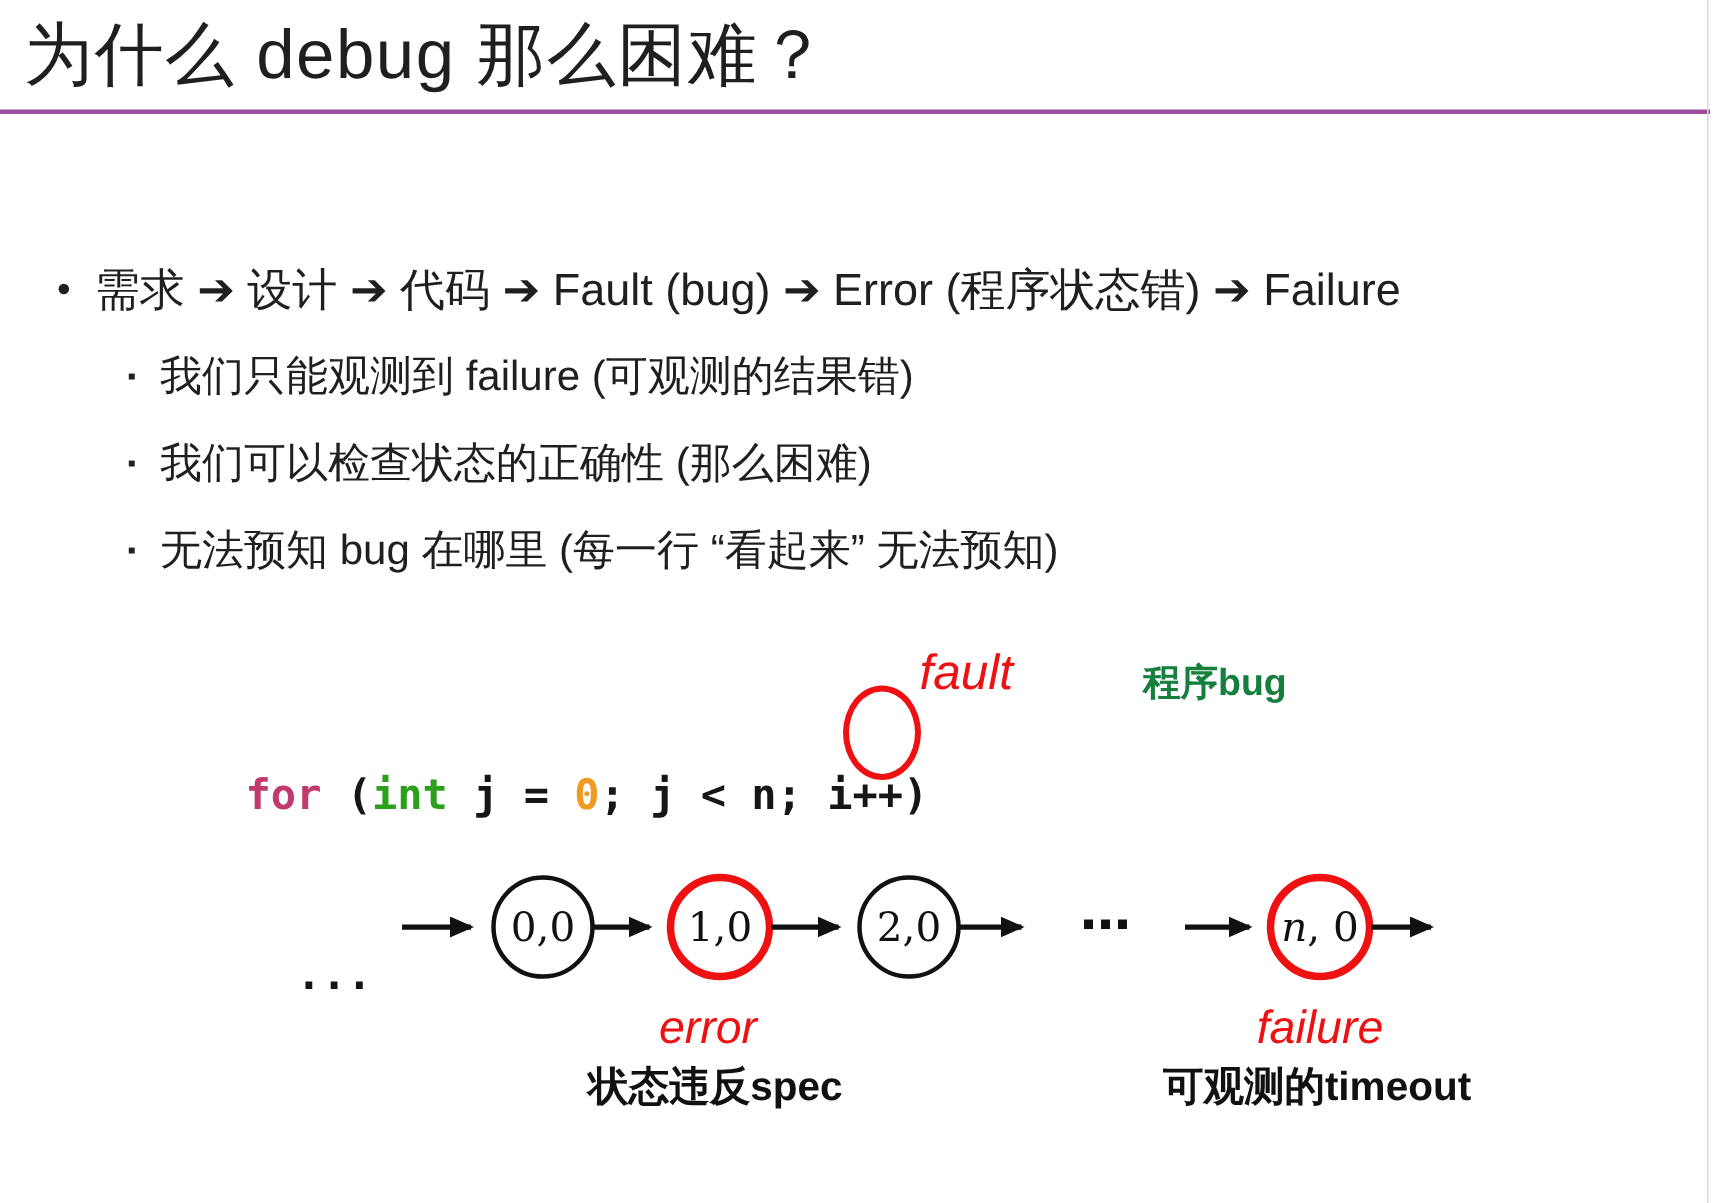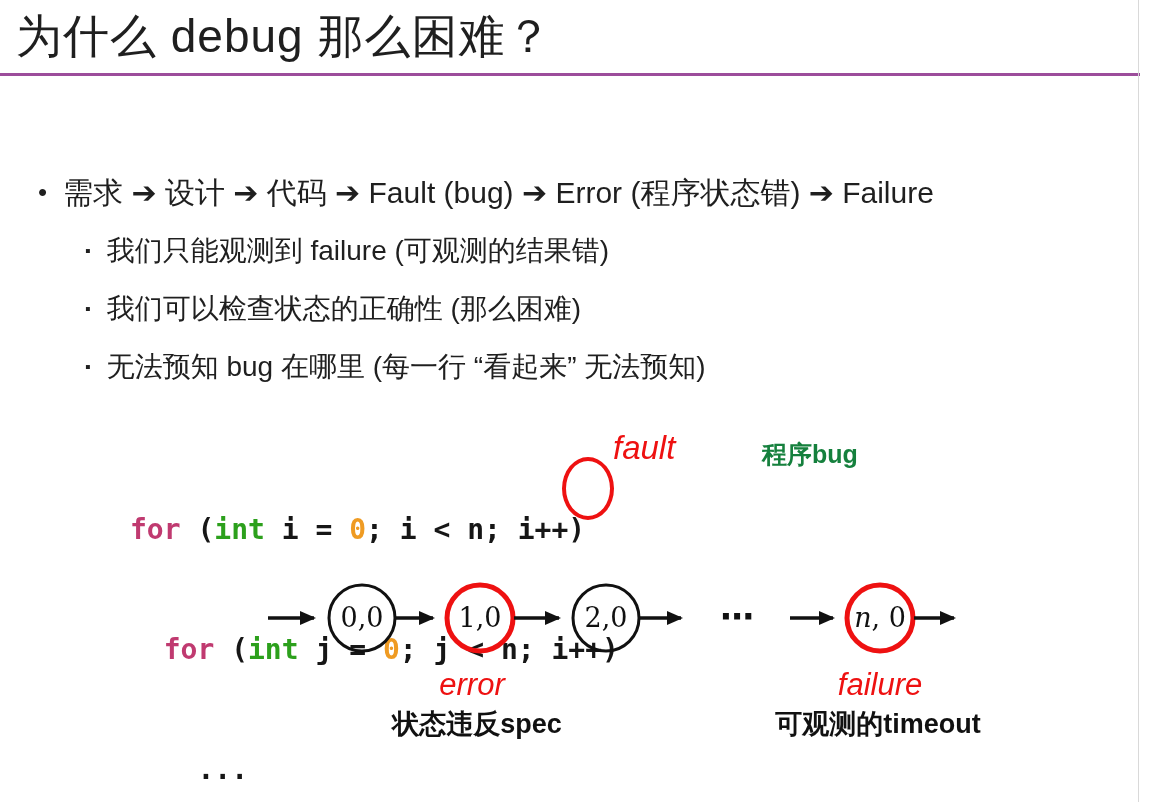--- a/index.html
+++ b/index.html
@@ -78,21 +78,20 @@
   <div class="sub-row sub-2">
     <span class="marker">▪</span>
     <span>我们可以检查状态的正确性 (那么困难)</span>
   </div>
   <div class="sub-row sub-3">
     <span class="marker">▪</span>
     <span>无法预知 bug 在哪里 (每一行 “看起来” 无法预知)</span>
   </div>
 
   <div class="code">
-    <div><span class="kw">for</span><span> (</span><span class="type">int</span><span> i = </span><span class="num">0</span><span>; i &lt; n; i++)</span></div>
     <div><span>  </span><span class="kw">for</span><span> (</span><span class="type">int</span><span> j = </span><span class="num">0</span><span>; j &lt; n; i++)</span></div>
     <div>    ...</div>
   </div>
 
   <span class="fault-label">fault</span>
   <span class="fault-note">程序bug</span>
   <div class="code-ellipse"></div>
 
   <svg class="diagram" width="740" height="175" viewBox="0 0 740 175">
     <defs>

